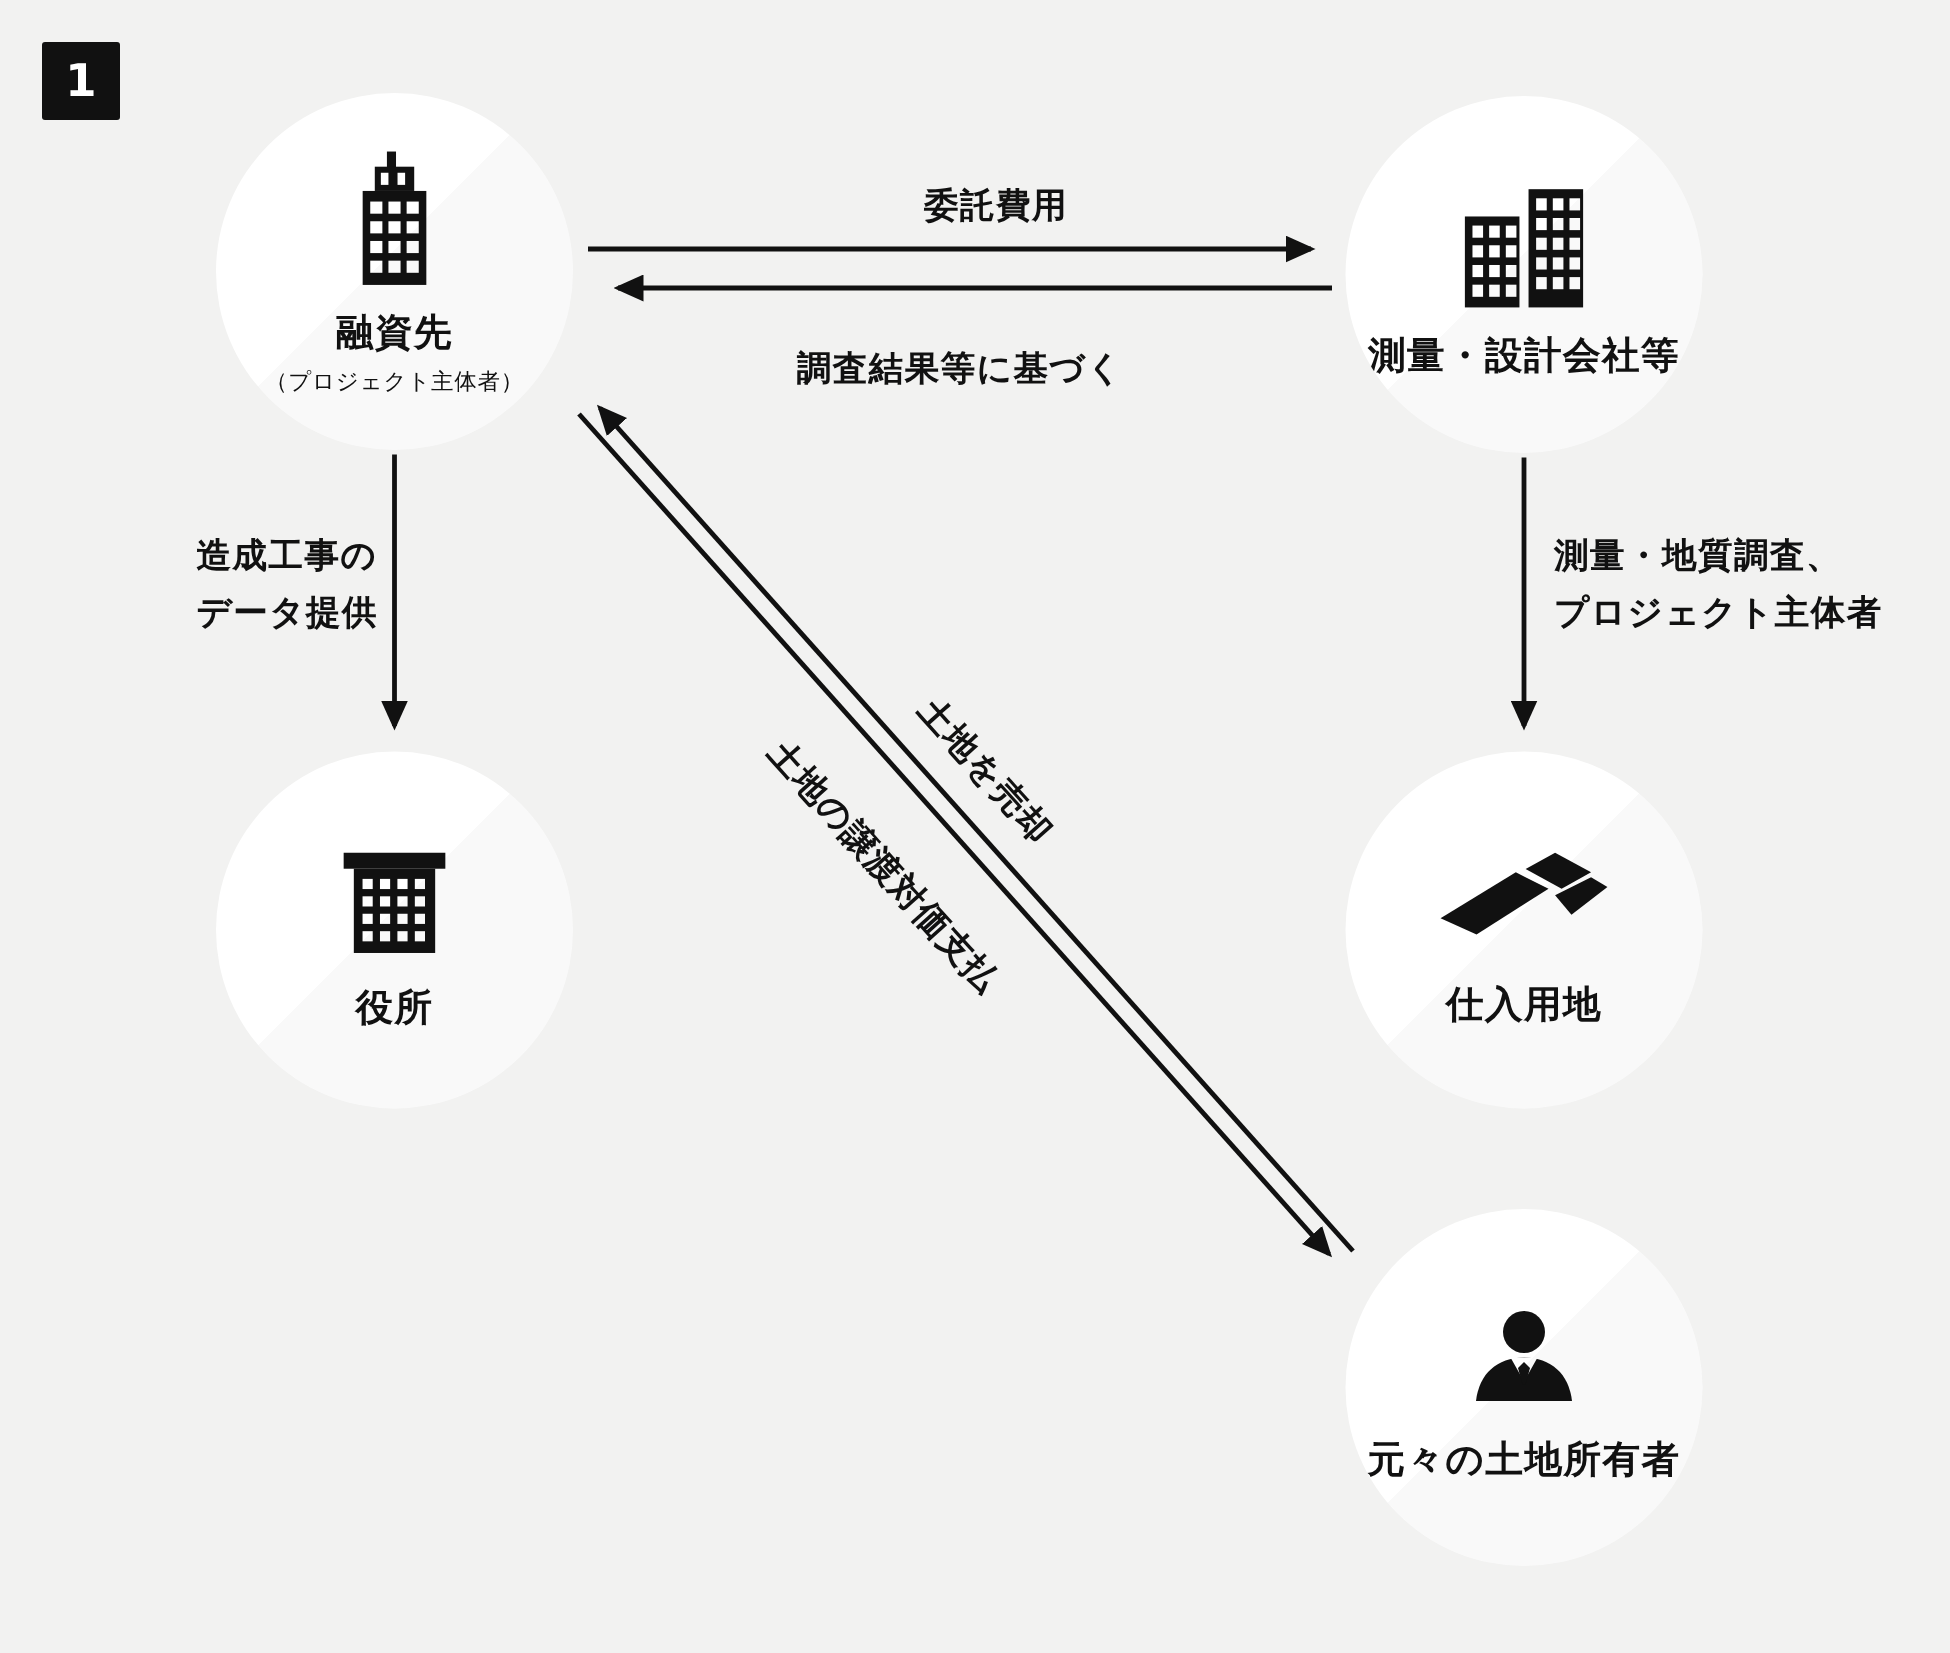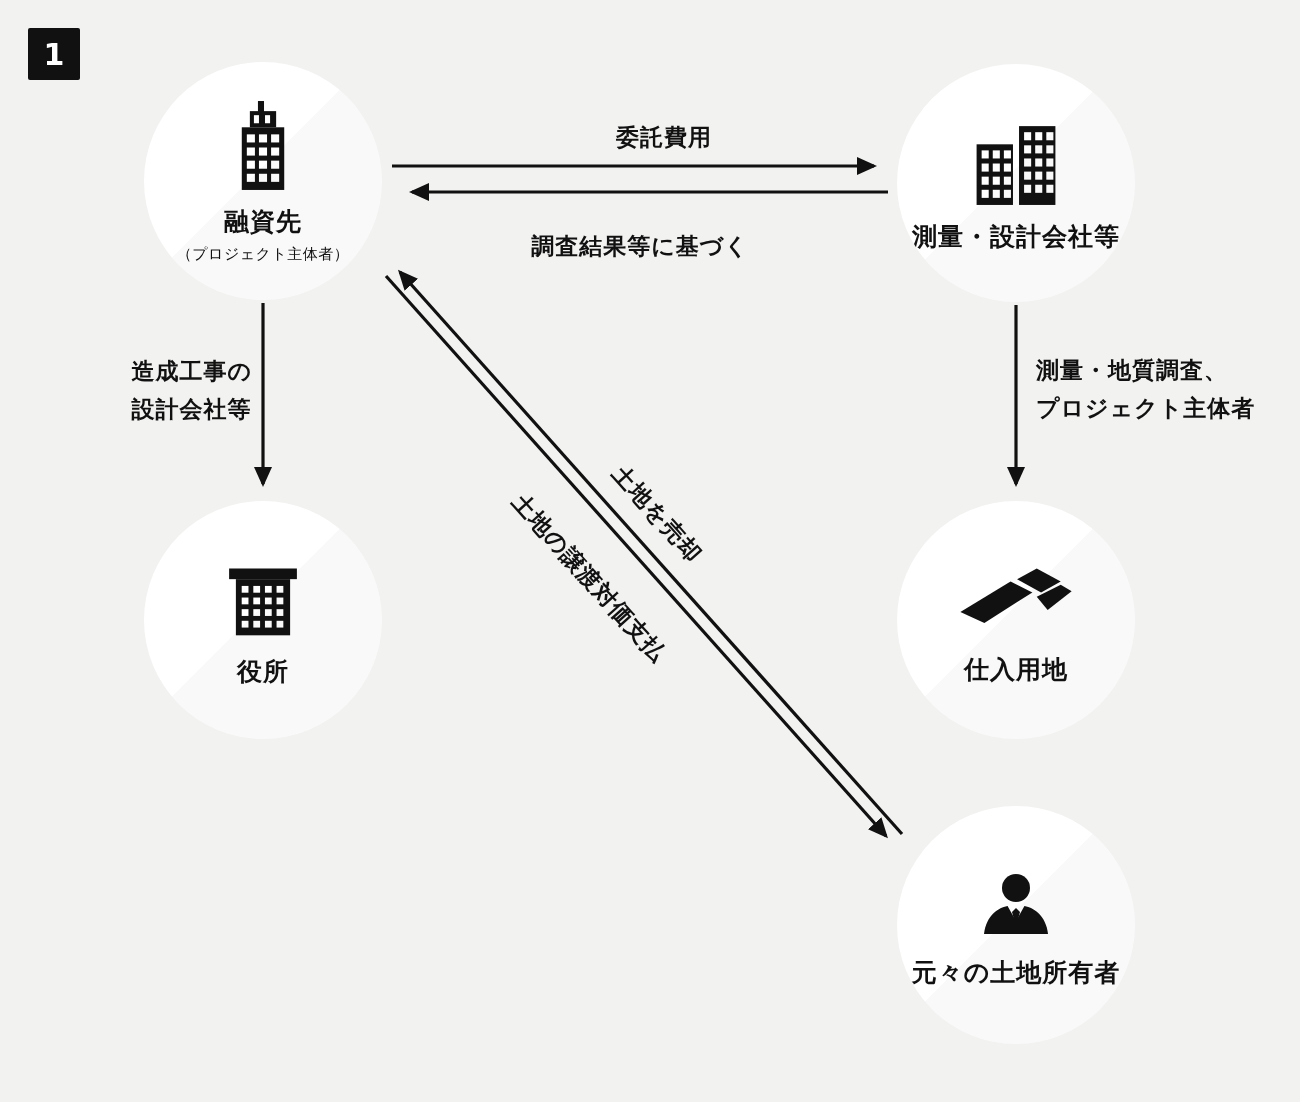--- a/index.html
+++ b/index.html
@@ -29,21 +29,21 @@
   .node-sublabel{font-size:15px;font-weight:500;letter-spacing:0.5px;margin-top:-4px;}
   .node-borrower{left:144px;top:62px;}
   .node-survey{left:897px;top:64px;}
   .node-office{left:144px;top:501px;}
   .node-land{left:897px;top:501px;}
   .node-owner{left:897px;top:806px;}
   .edge-label{position:absolute;font-weight:700;color:#111;font-size:23px;letter-spacing:1px;}
   .lbl-commission{left:664px;top:137px;transform:translate(-50%,-50%);white-space:nowrap;}
   .lbl-data{left:640px;top:246px;transform:translate(-50%,-50%);text-align:center;line-height:36px;white-space:nowrap;}
   .lbl-permit{left:252px;top:352px;transform:translateX(-100%);text-align:left;line-height:38px;white-space:nowrap;}
-  .lbl-surveywork{left:1036px;top:352px;text-align:left;line-height:38px;white-space:nowrap;font-family:Liberation Serif, serif;}
+  .lbl-surveywork{left:1036px;top:352px;text-align:left;line-height:38px;white-space:nowrap;}
   .lbl-sell{left:657px;top:514px;transform:translate(-50%,-50%) rotate(48deg);white-space:nowrap;}
   .lbl-pay{left:589px;top:578px;transform:translate(-50%,-50%) rotate(48deg);white-space:nowrap;}
 </style>
 </head>
 <body>
 
 <div class="diagram">
 
   <div class="badge">1</div>
 
@@ -178,21 +178,21 @@
   </div>
 
   <div class="edge-label lbl-commission">委託費用</div>
 
   <div class="edge-label lbl-data">
     <div>調査結果等に基づく</div>
   </div>
 
   <div class="edge-label lbl-permit">
     <div>造成工事の</div>
-    <div>設計会社等</div>
+    <div>データ提供</div>
   </div>
 
   <div class="edge-label lbl-surveywork">
     <div>測量・地質調査、</div>
     <div>プロジェクト主体者</div>
   </div>
 
   <div class="edge-label lbl-sell">土地を売却</div>
 
   <div class="edge-label lbl-pay">土地の譲渡対価支払</div>

